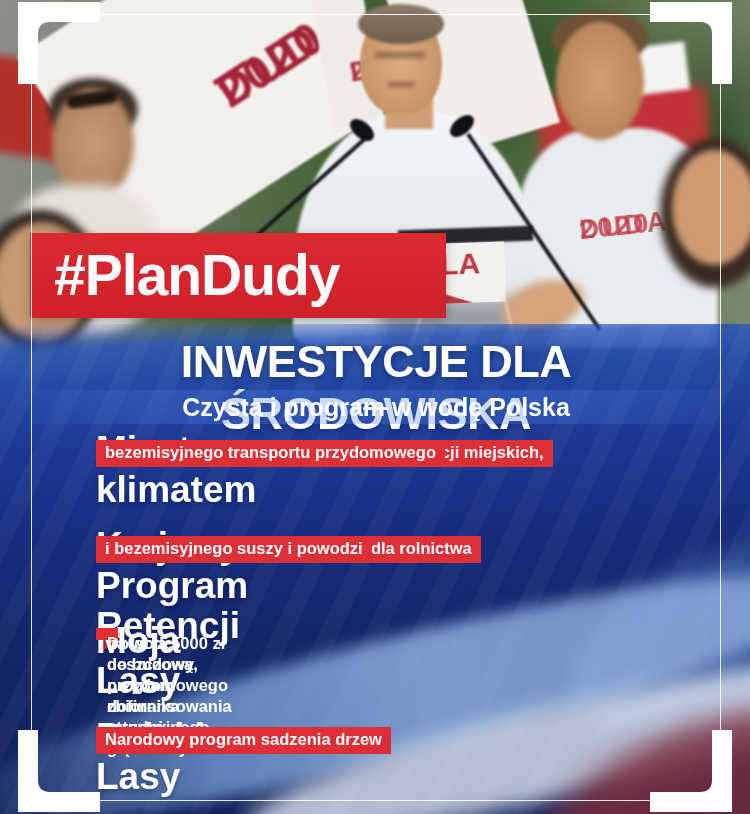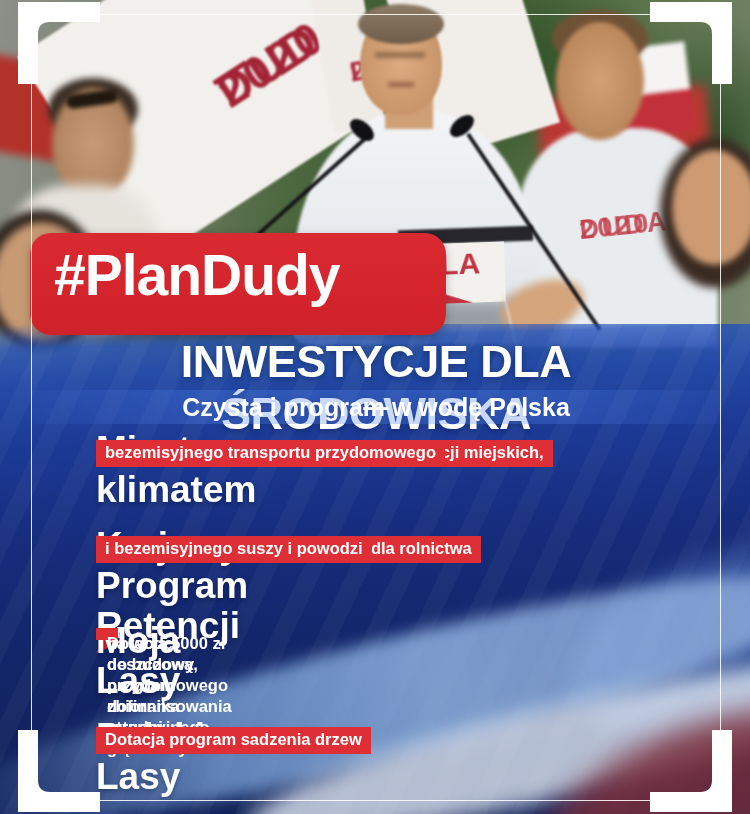--- a/index.html
+++ b/index.html
@@ -80,22 +80,22 @@
     background:repeating-linear-gradient(115deg,rgba(255,255,255,.035) 0 18px,transparent 18px 42px);}
   .wave{border-radius:50%;}
   .wave1{left:-60px;top:316px;width:900px;height:120px;transform:rotate(-14deg);
     background:linear-gradient(90deg,rgba(110,150,210,0),rgba(122,162,216,.75) 30%,rgba(150,185,230,.8) 55%,rgba(170,200,240,.6));filter:blur(8px);}
   .wave2{left:240px;top:376px;width:700px;height:90px;transform:rotate(-13deg);background:rgba(235,242,250,.75);filter:blur(10px);}
   .wave3{left:520px;top:396px;width:420px;height:240px;transform:rotate(-18deg);
     background:linear-gradient(#7d3140,#5c2330);filter:blur(14px);opacity:.88;}
   .wave4{left:560px;top:236px;width:320px;height:160px;transform:rotate(-20deg);background:rgba(90,130,200,.5);filter:blur(12px);}
 
   
-  .banner{left:30px;top:233px;width:416px;height:102px;z-index:5;
-    background:linear-gradient(180deg,#da2a31,#cf2129);box-shadow:0 3px 10px rgba(0,0,0,.25);border-radius:21px;}
+  .banner{left:30px;top:233px;width:416px;height:85px;z-index:5;
+    background:linear-gradient(180deg,#da2a31,#cf2129);box-shadow:0 3px 10px rgba(0,0,0,.25);}
   .banner span{position:static;display:block;line-height:84px;padding-left:24px;
     font-size:57px;font-weight:800;letter-spacing:-1px;color:#fff;}
   .headline{left:31px;top:336px;width:690px;margin:0;z-index:5;text-align:center;
     font-size:45px;font-weight:800;letter-spacing:-.5px;color:#fff;text-shadow:0 2px 6px rgba(0,0,30,.35);}
   .subtitle{left:31px;top:390px;width:690px;height:34px;z-index:5;display:flex;align-items:center;justify-content:center;gap:45px;
     background:linear-gradient(90deg,rgba(70,120,230,.08),rgba(80,130,235,.3) 25%,rgba(80,130,235,.3) 75%,rgba(70,120,230,.08));
     color:#fff;font-size:25px;font-weight:700;}
   .subtitle span{position:static;}
 
   .item{left:96px;z-index:5;display:flex;gap:13px;width:620px;}
@@ -247,21 +247,21 @@
         </span>
       </div>
     </div>
   </div>
 
   <div class="item i4">
     <div class="arrow"></div>
     <div class="item-body">
       <div class="item-title">Polskie Lasy</div>
       <div class="item-desc">
-        <span class="hl">Dotacja program sadzenia drzew</span>
+        <span class="hl">Narodowy program sadzenia drzew</span>
       </div>
     </div>
   </div>
 
   <div class="frame"></div>
   <svg class="bracket b-tl" viewBox="0 0 82 82">
     <path d="M0 0 H82 V20 H32 Q20 20 20 32 V82 H0 Z" fill="#ffffff"></path>
   </svg>
   <svg class="bracket b-tr" viewBox="0 0 82 82">
     <path d="M0 0 H82 V20 H32 Q20 20 20 32 V82 H0 Z" fill="#ffffff"></path>

